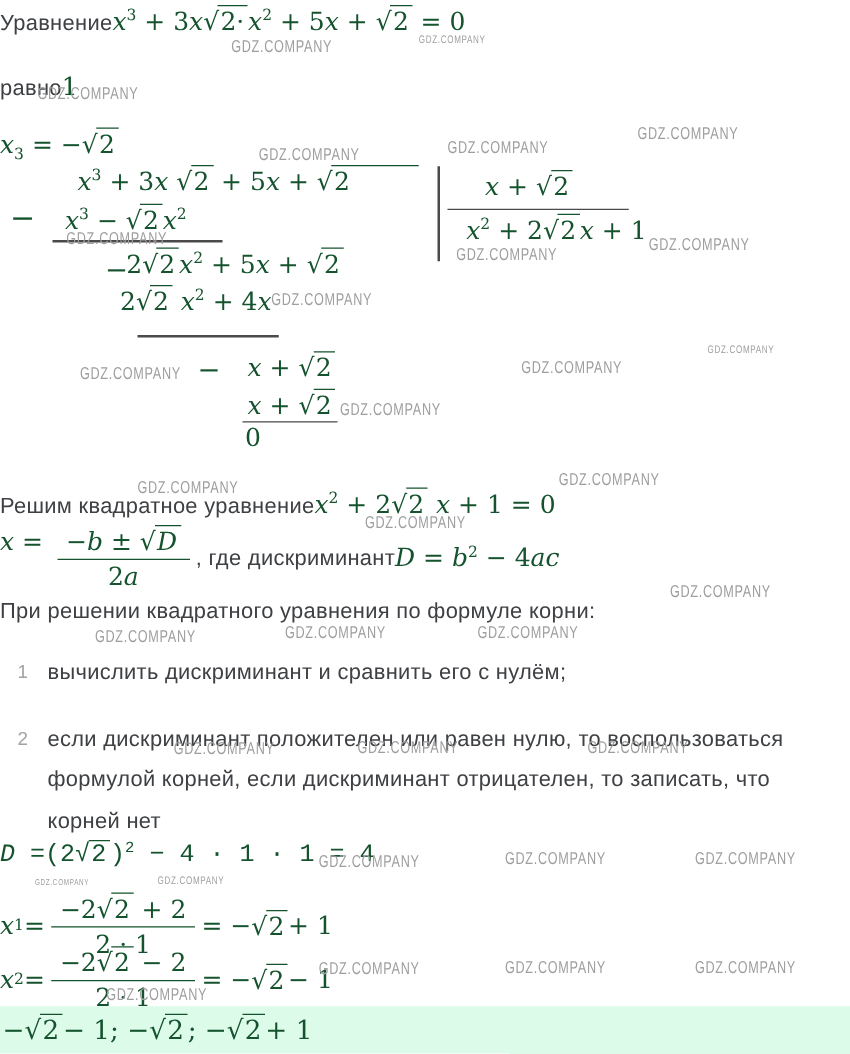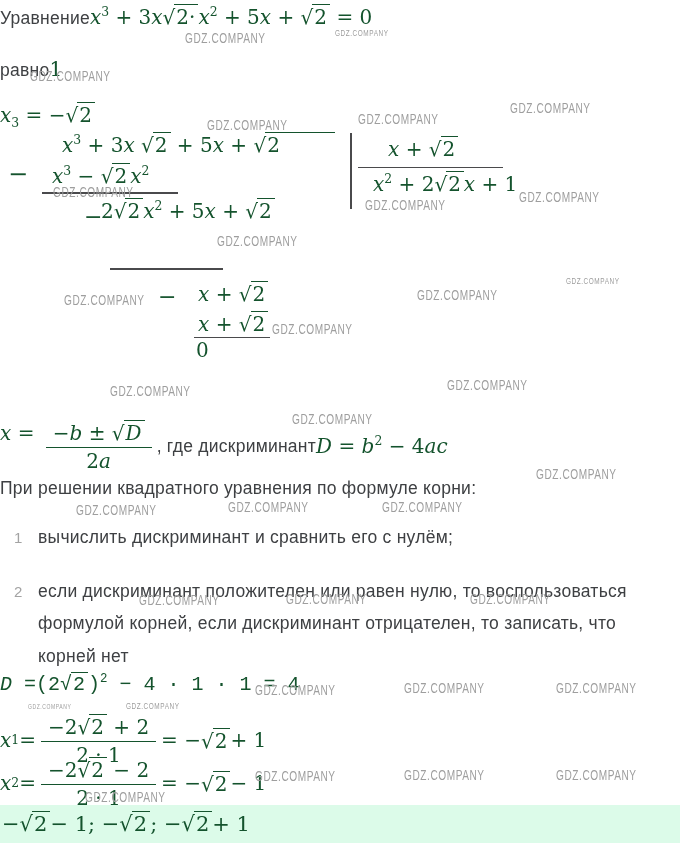--- a/index.html
+++ b/index.html
@@ -62,34 +62,39 @@
 
   <div class="abs math" style="left:0;top:102px;"><span class="mi">x</span><sub>3</sub><span class="mn"> = −</span><span class="sqrt"><span class="rad">√</span><span class="vinc">2</span></span></div>
 
   <div class="abs math" style="left:62px;top:132px;"><span class="mi">x</span><sup>3</sup><span class="mn"> + 3</span><span class="mi">x</span><span class="mn"> </span><span class="sqrt"><span class="rad">√</span><span class="vinc">2</span></span><span class="mn"> + 5</span><span class="mi">x</span><span class="mn"> + </span><span class="sqrt"><span class="rad">√</span><span class="vinc" style="padding-right: 55px;">2</span></span></div>
   <div class="abs math" style="left:8px;top:160px;font-size:24px;">−</div>
   <div class="abs math" style="left:52px;top:163px;"><span class="mi">x</span><sup>3</sup><span class="mn"> − </span><span class="sqrt"><span class="rad">√</span><span class="vinc">2</span></span><span class="mi">x</span><sup>2</sup></div>
   <div class="rule" style="left:42px;top:192px;width:136px;"></div>
 
   <div class="abs math" style="left:84px;top:204px;font-size:22px;">−</div>
   <div class="abs math" style="left:101px;top:198px;"><span class="mn">2</span><span class="sqrt"><span class="rad">√</span><span class="vinc">2</span></span><span class="mi">x</span><sup>2</sup><span class="mn"> + 5</span><span class="mi">x</span><span class="mn"> + </span><span class="sqrt"><span class="rad">√</span><span class="vinc">2</span></span></div>
+  <div class="abs math" style="left:96px;top:228px;"><span class="mn">2</span><span class="sqrt"><span class="rad">√</span><span class="vinc">2</span></span><span class="mn"> </span><span class="mi">x</span><sup>2</sup><span class="mn"> + 4</span><span class="mi">x</span></div>
 
   <div class="rule" style="left:110px;top:268px;width:113px;"></div>
 
   <div class="abs math" style="left:158px;top:284px;font-size:22px;">−</div>
   <div class="abs math" style="left:198px;top:281px;"><span class="mi">x</span><span class="mn"> + </span><span class="sqrt"><span class="rad">√</span><span class="vinc">2</span></span></div>
   <div class="abs math" style="left:198px;top:311px;"><span class="mi">x</span><span class="mn"> + </span><span class="sqrt"><span class="rad">√</span><span class="vinc">2</span></span></div>
   <div class="rule" style="left:194px;top:337px;width:76px;border-top-width:1.6px;"></div>
   <div class="abs math" style="left:196px;top:338px;"><span class="mn">0</span></div>
 
   <div class="vbar" style="left:350px;top:133px;height:76px;"></div>
   <div class="abs math" style="left:388px;top:136px;"><span class="mi">x</span><span class="mn"> + </span><span class="sqrt"><span class="rad">√</span><span class="vinc">2</span></span></div>
   <div class="rule" style="left:358px;top:167px;width:145px;border-top-width:1.6px;"></div>
   <div class="abs math" style="left:360px;top:171px;margin-left:13px;"><span class="mi">x</span><sup>2</sup><span class="mn"> + 2</span><span class="sqrt"><span class="rad">√</span><span class="vinc">2</span></span><span class="mi">x</span><span class="mn"> + 1</span></div>
 
+  <div class="abs flexline" style="left:0;top:390px;">
+    <span class="sans">Решим квадратное уравнение </span>
+    <span class="math"><span class="mi">x</span><sup>2</sup><span class="mn"> + 2</span><span class="sqrt"><span class="rad">√</span><span class="vinc">2</span></span><span class="mn"> </span><span class="mi">x</span><span class="mn"> + 1 = 0</span></span>
+  </div>
 
   <div class="abs flexcenter" style="left:0;top:420px;height:52px;">
     <span class="math"><span class="mi">x</span><span class="mn"> = </span><span class="frac">
           <span class="num"><span class="mn">−</span><span class="mi">b</span><span class="mn"> ± </span><span class="sqrt"><span class="rad">√</span><span class="vinc mi">D</span></span></span>
           <span class="den"><span class="mn">2</span><span class="mi">a</span></span>
         </span></span>
     <span class="sans">, где дискриминант </span>
     <span class="math"><span class="mi">D</span><span class="mn"> = </span><span class="mi">b</span><sup>2</sup><span class="mn"> − 4</span><span class="mi">ac</span></span>
   </div>
 

